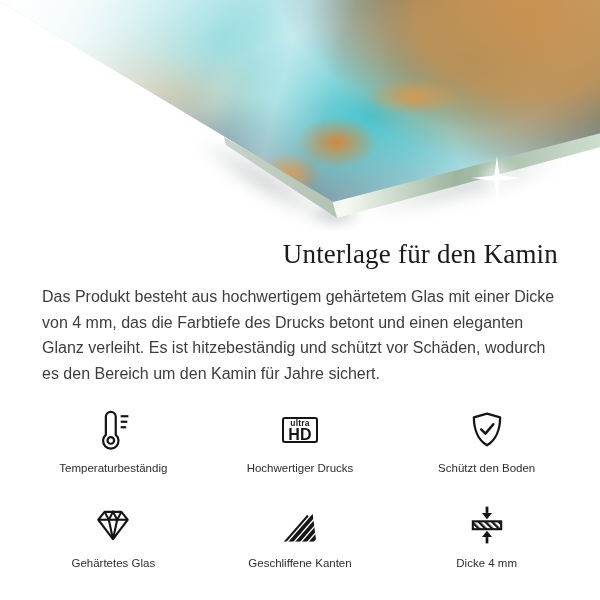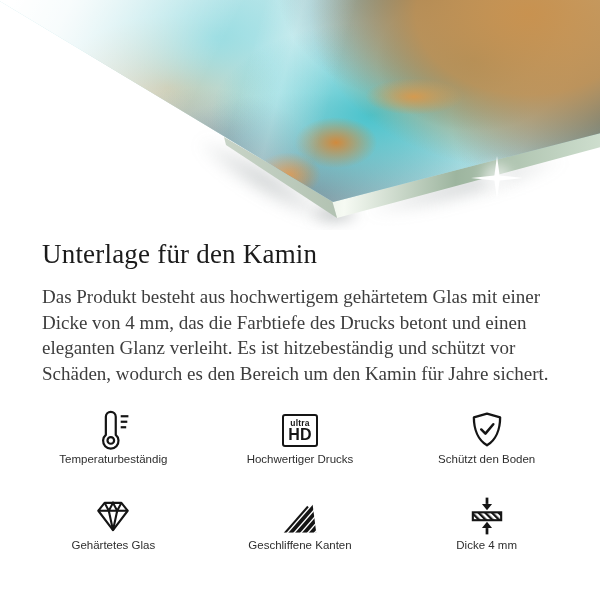--- a/index.html
+++ b/index.html
@@ -49,38 +49,38 @@
       radial-gradient(170px 110px at 28% 38%, rgba(226,178,126,.8) 0%, rgba(226,178,126,0) 65%),
       radial-gradient(420px 260px at 44% 40%, #cdeef0 0%, rgba(205,238,240,0) 75%);
     background-color:#bfe4e8;
   }
   .sparkle{position:absolute;left:467px;top:148px;width:60px;height:60px;pointer-events:none;}
 
   
   .content{padding:0 42px;}
   .title{
     font-family:"Liberation Serif", serif;font-weight:400;color:#1b1b1b;
-    font-size:27px;line-height:38px;margin:5px 0 0 0;letter-spacing:.2px;
+    font-size:27px;line-height:38px;margin:5px 0 0 0;letter-spacing:.2px;text-align:right;
   }
   .desc{
     margin:11px 0 0 0;max-width:522px;
-    font-size:19px;line-height:25.5px;color:#3d3d3d;font-family:Liberation Serif, serif;
+    font-size:16px;line-height:25.5px;color:#3d3d3d;
   }
 
   
   .features{
     margin:21px 20px 0 20px;
     display:grid;grid-template-columns:1fr 1fr 1fr;row-gap:27px;
   }
   .feature{display:flex;flex-direction:column;align-items:center;}
   .icon-slot{height:46px;display:flex;align-items:center;justify-content:center;}
-  .flabel{font-size:11.5px;color:#2e2e2e;line-height:13px;}
+  .flabel{margin-top:9px;font-size:11.5px;color:#2e2e2e;line-height:13px;}
   .icon-stroke{stroke:#151515;fill:none;stroke-width:2;}
   .uhd{
-    box-sizing:border-box;width:36px;height:33px;border:2.5px solid #151515;border-radius:3px;
+    box-sizing:border-box;width:36px;height:26px;border:2.5px solid #151515;border-radius:3px;
     display:flex;flex-direction:column;align-items:center;justify-content:center;
     font-weight:bold;color:#151515;background:#fff;
   }
   .uhd .ut{font-size:8.5px;line-height:9px;letter-spacing:.2px;}
   .uhd .hd{font-size:16px;line-height:14px;letter-spacing:.2px;}
 </style>
 </head>
 <body>
 
 <div class="hero">

